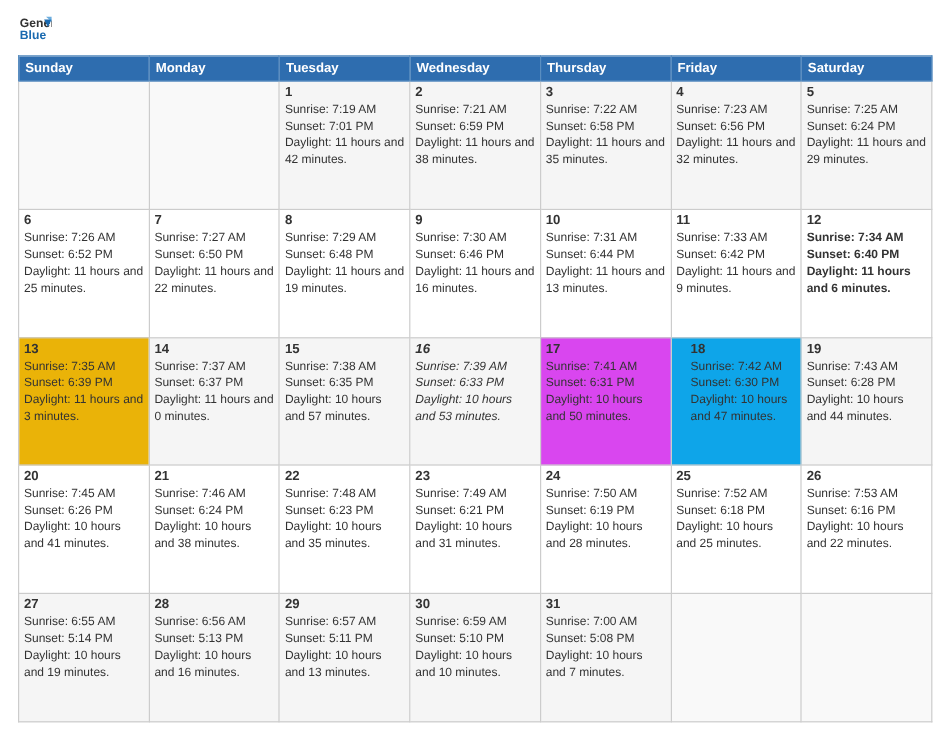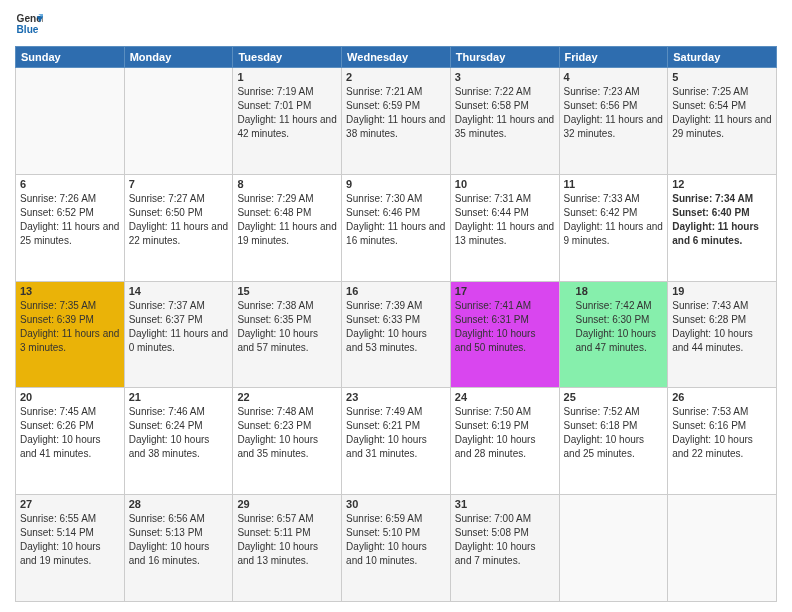--- a/index.html
+++ b/index.html
@@ -145,21 +145,21 @@
           </td>
           <td style="background: rgb(245, 245, 245);">
             <span class="day-num">4</span>
             <div class="cell-text" style="white-space: pre-line;">Sunrise: 7:23 AM
 Sunset: 6:56 PM
 Daylight: 11 hours and 32 minutes.</div>
           </td>
           <td style="background: rgb(245, 245, 245);">
             <span class="day-num">5</span>
             <div class="cell-text" style="white-space: pre-line;">Sunrise: 7:25 AM
-Sunset: 6:54 PM
+Sunset: 6:24 PM
 Daylight: 11 hours and 29 minutes.</div>
           </td>
         </tr>
         <tr>
           <td style="background: rgb(255, 255, 255);">
             <span class="day-num">6</span>
             <div class="cell-text" style="white-space: pre-line;">Sunrise: 7:26 AM
 Sunset: 6:52 PM
 Daylight: 11 hours and 25 minutes.</div>
           </td>
@@ -212,33 +212,33 @@
             <div class="cell-text" style="white-space: pre-line;">Sunrise: 7:37 AM
 Sunset: 6:37 PM
 Daylight: 11 hours and 0 minutes.</div>
           </td>
           <td style="background: rgb(245, 245, 245);">
             <span class="day-num">15</span>
             <div class="cell-text" style="white-space: pre-line;">Sunrise: 7:38 AM
 Sunset: 6:35 PM
 Daylight: 10 hours and 57 minutes.</div>
           </td>
-          <td style="background: rgb(245, 245, 245);">
+          <td style="background: rgb(245, 245, 245); font-style: italic;">
             <span class="day-num">16</span>
             <div class="cell-text" style="white-space: pre-line;">Sunrise: 7:39 AM
 Sunset: 6:33 PM
 Daylight: 10 hours and 53 minutes.</div>
           </td>
           <td style="background: #d946ef;">
             <span class="day-num">17</span>
             <div class="cell-text" style="white-space: pre-line;">Sunrise: 7:41 AM
 Sunset: 6:31 PM
 Daylight: 10 hours and 50 minutes.</div>
           </td>
-          <td style="background: #86efac; padding-left: 16px;">
+          <td style="background: #0ea5e9; padding-left: 16px;">
             <span class="day-num">18</span>
             <div class="cell-text" style="white-space: pre-line;">Sunrise: 7:42 AM
 Sunset: 6:30 PM
 Daylight: 10 hours and 47 minutes.</div>
           </td>
           <td style="background: rgb(245, 245, 245);">
             <span class="day-num">19</span>
             <div class="cell-text" style="white-space: pre-line;">Sunrise: 7:43 AM
 Sunset: 6:28 PM
 Daylight: 10 hours and 44 minutes.</div>

